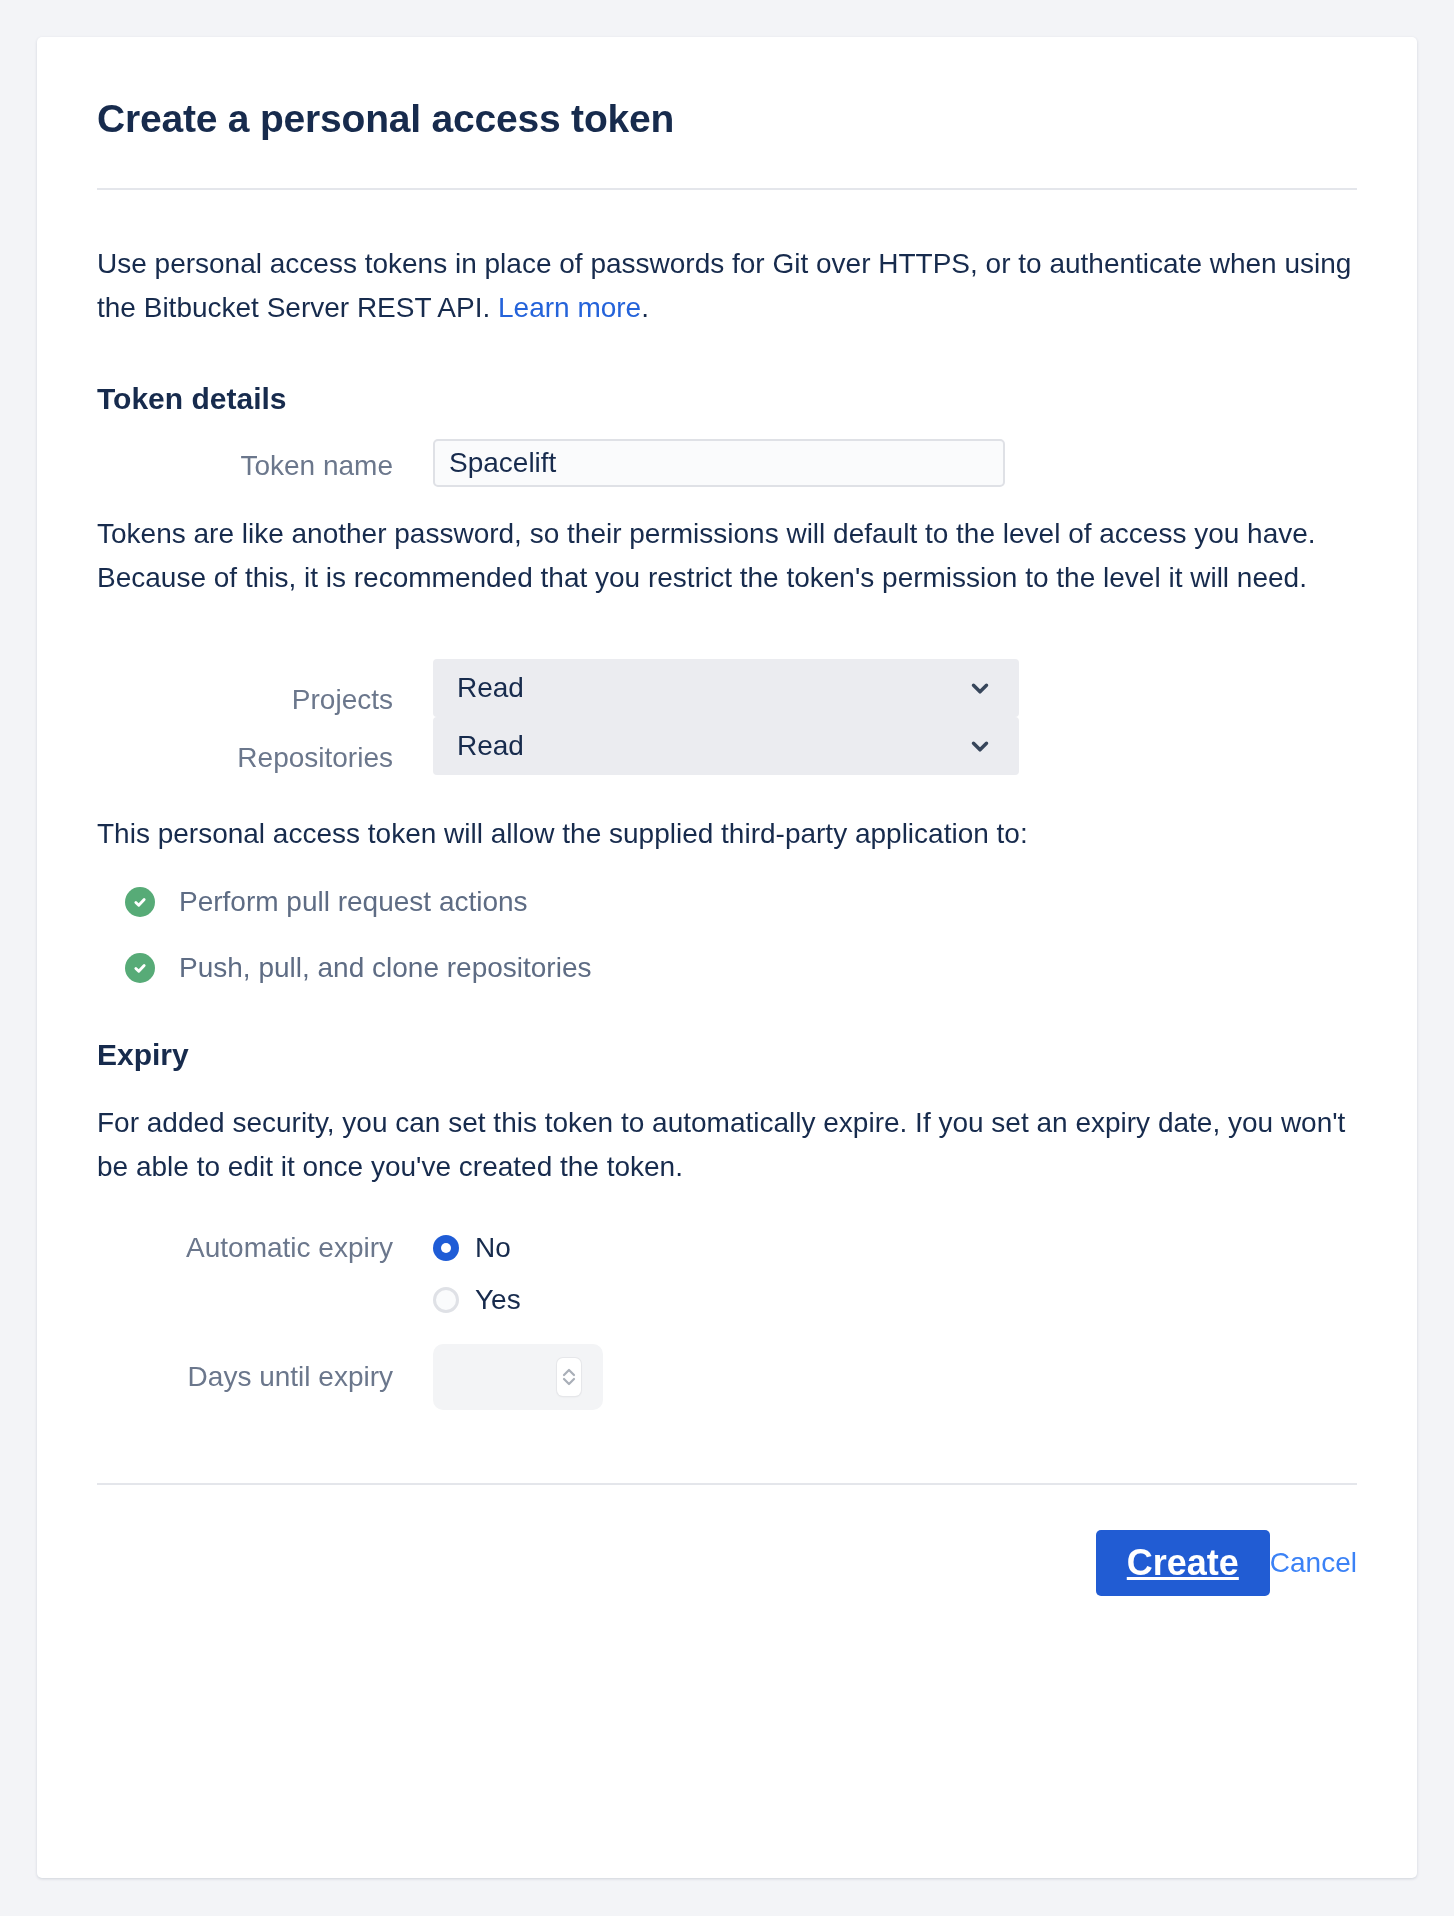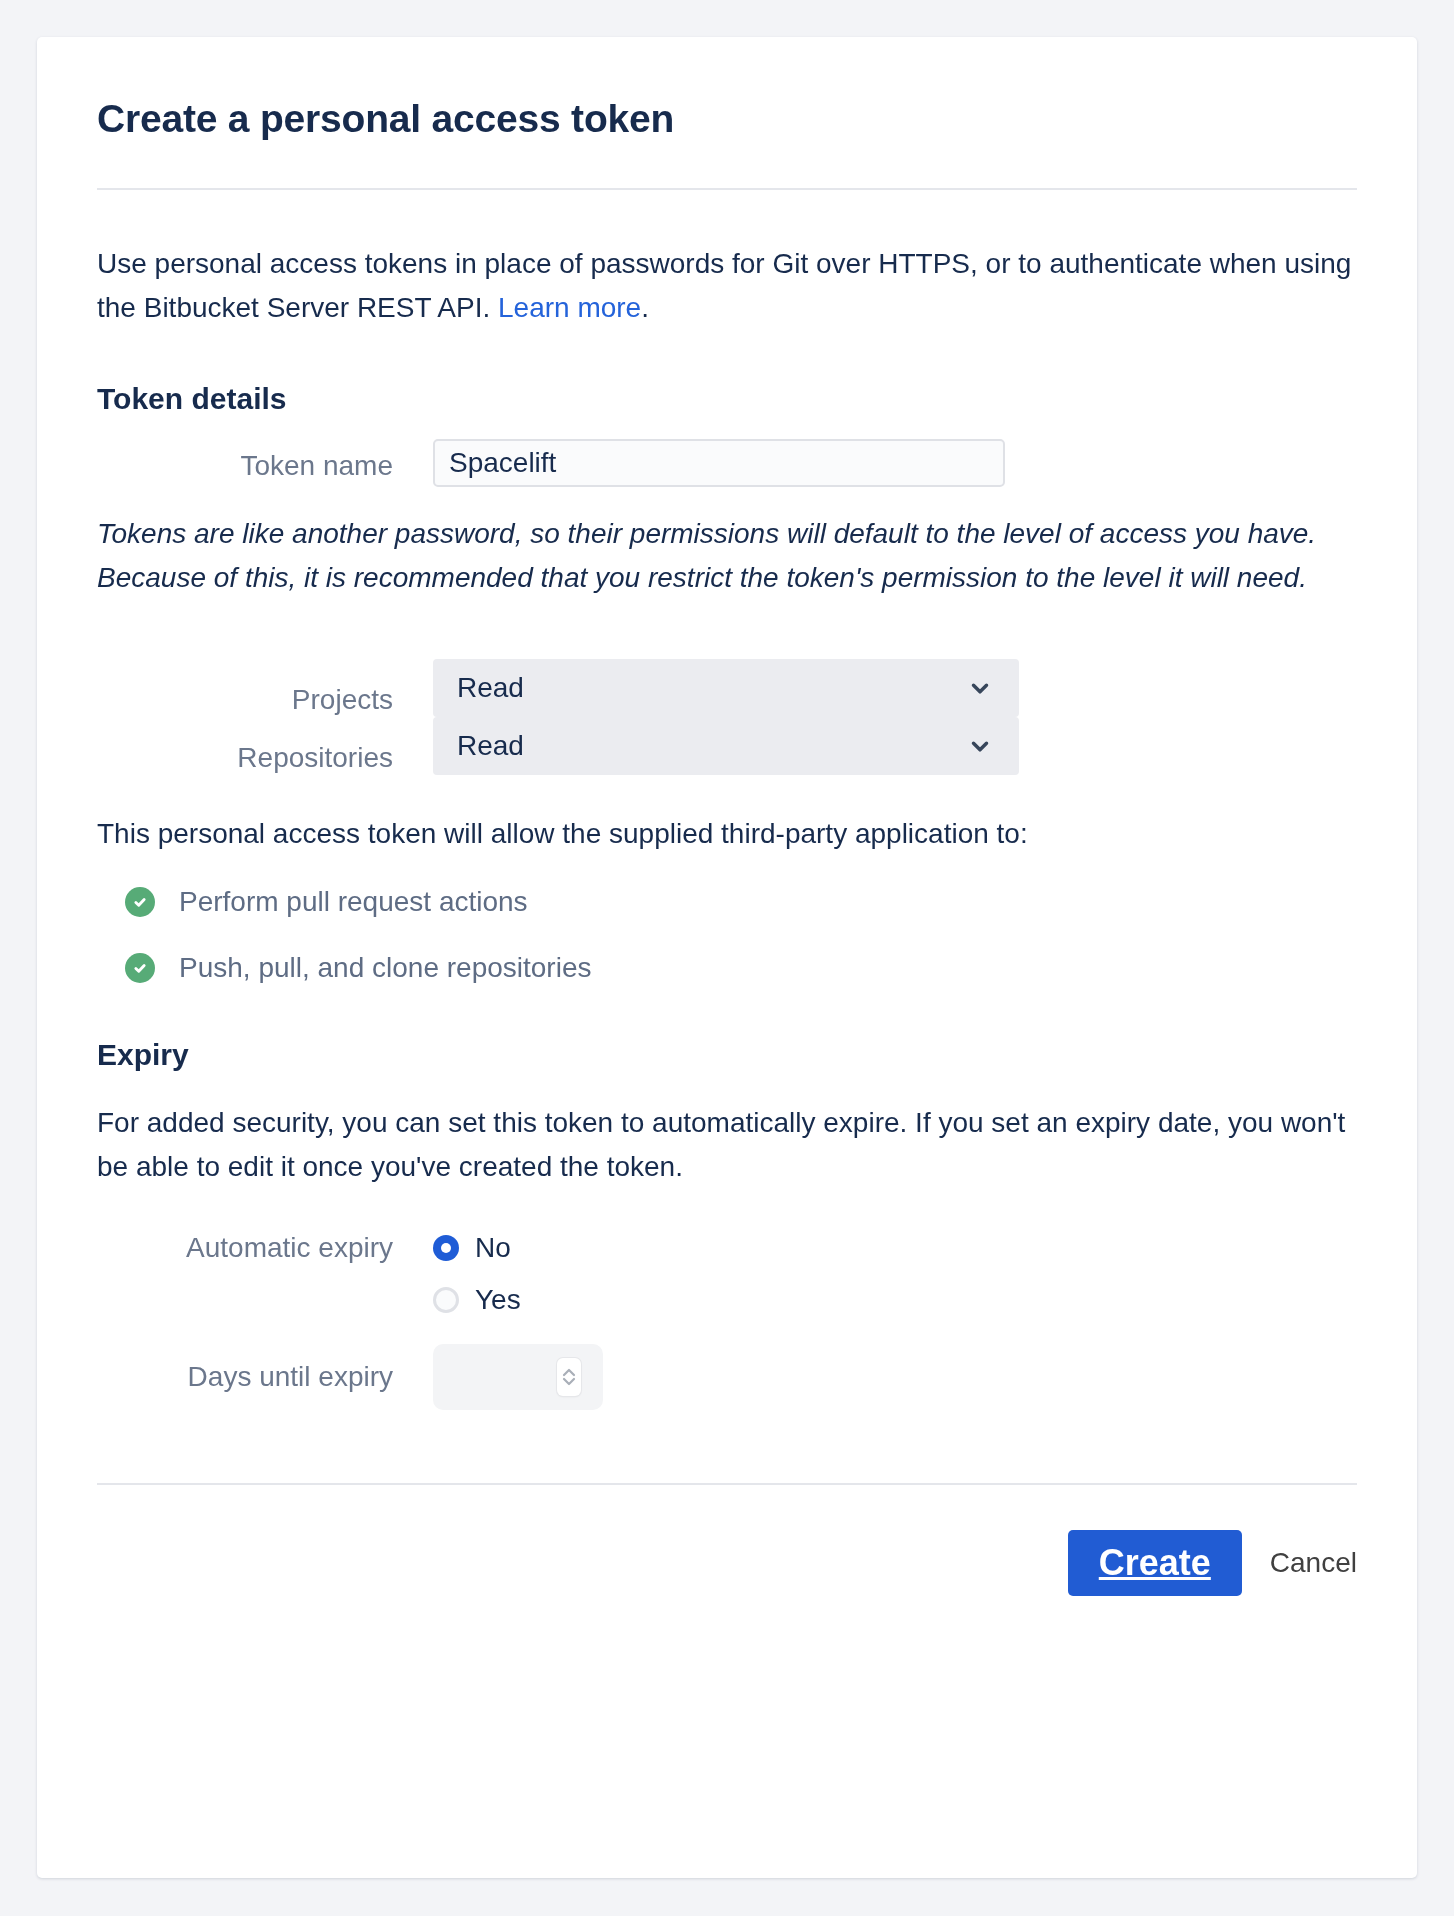--- a/index.html
+++ b/index.html
@@ -46,21 +46,21 @@
     color: #172B4D;
   }
   .h-token { margin-top: 50px; }
   .h-permissions { margin-top: 74px; }
   .h-expiry { margin-top: 50px; }
   .body-text {
     font-size: 28px;
     line-height: 44px;
     max-width: 1290px;
   }
-  .perm-desc { margin-top: 25px; font-style: italic; }
+  .perm-desc { margin-top: 25px; }
   .allow-intro { margin-top: 37px; }
   .expiry-desc { margin-top: 28px; }
 
   .form-row { display: flex; }
   .field-label {
     width: 296px;
     min-width: 296px;
     text-align: right;
     margin-right: 40px;
     font-size: 28px;
@@ -186,23 +186,22 @@
     border: none;
     border-radius: 5px;
     color: #FFFFFF;
     font-family: "Liberation Sans", sans-serif;
     font-size: 36px;
     font-weight: 700;
     cursor: pointer;
     text-decoration: underline;
   }
   .cancel-link {
-    margin-left: 28px;
-    font-size: 28px;
-    color: #404040;
+    font-size: 28px;
+    color: #3b82f6;
     text-decoration: none;
     cursor: pointer;
   }
 </style>
 </head>
 <body>
 
 <div class="card">
 
   <h1 class="page-title">Create a personal access token</h1>

